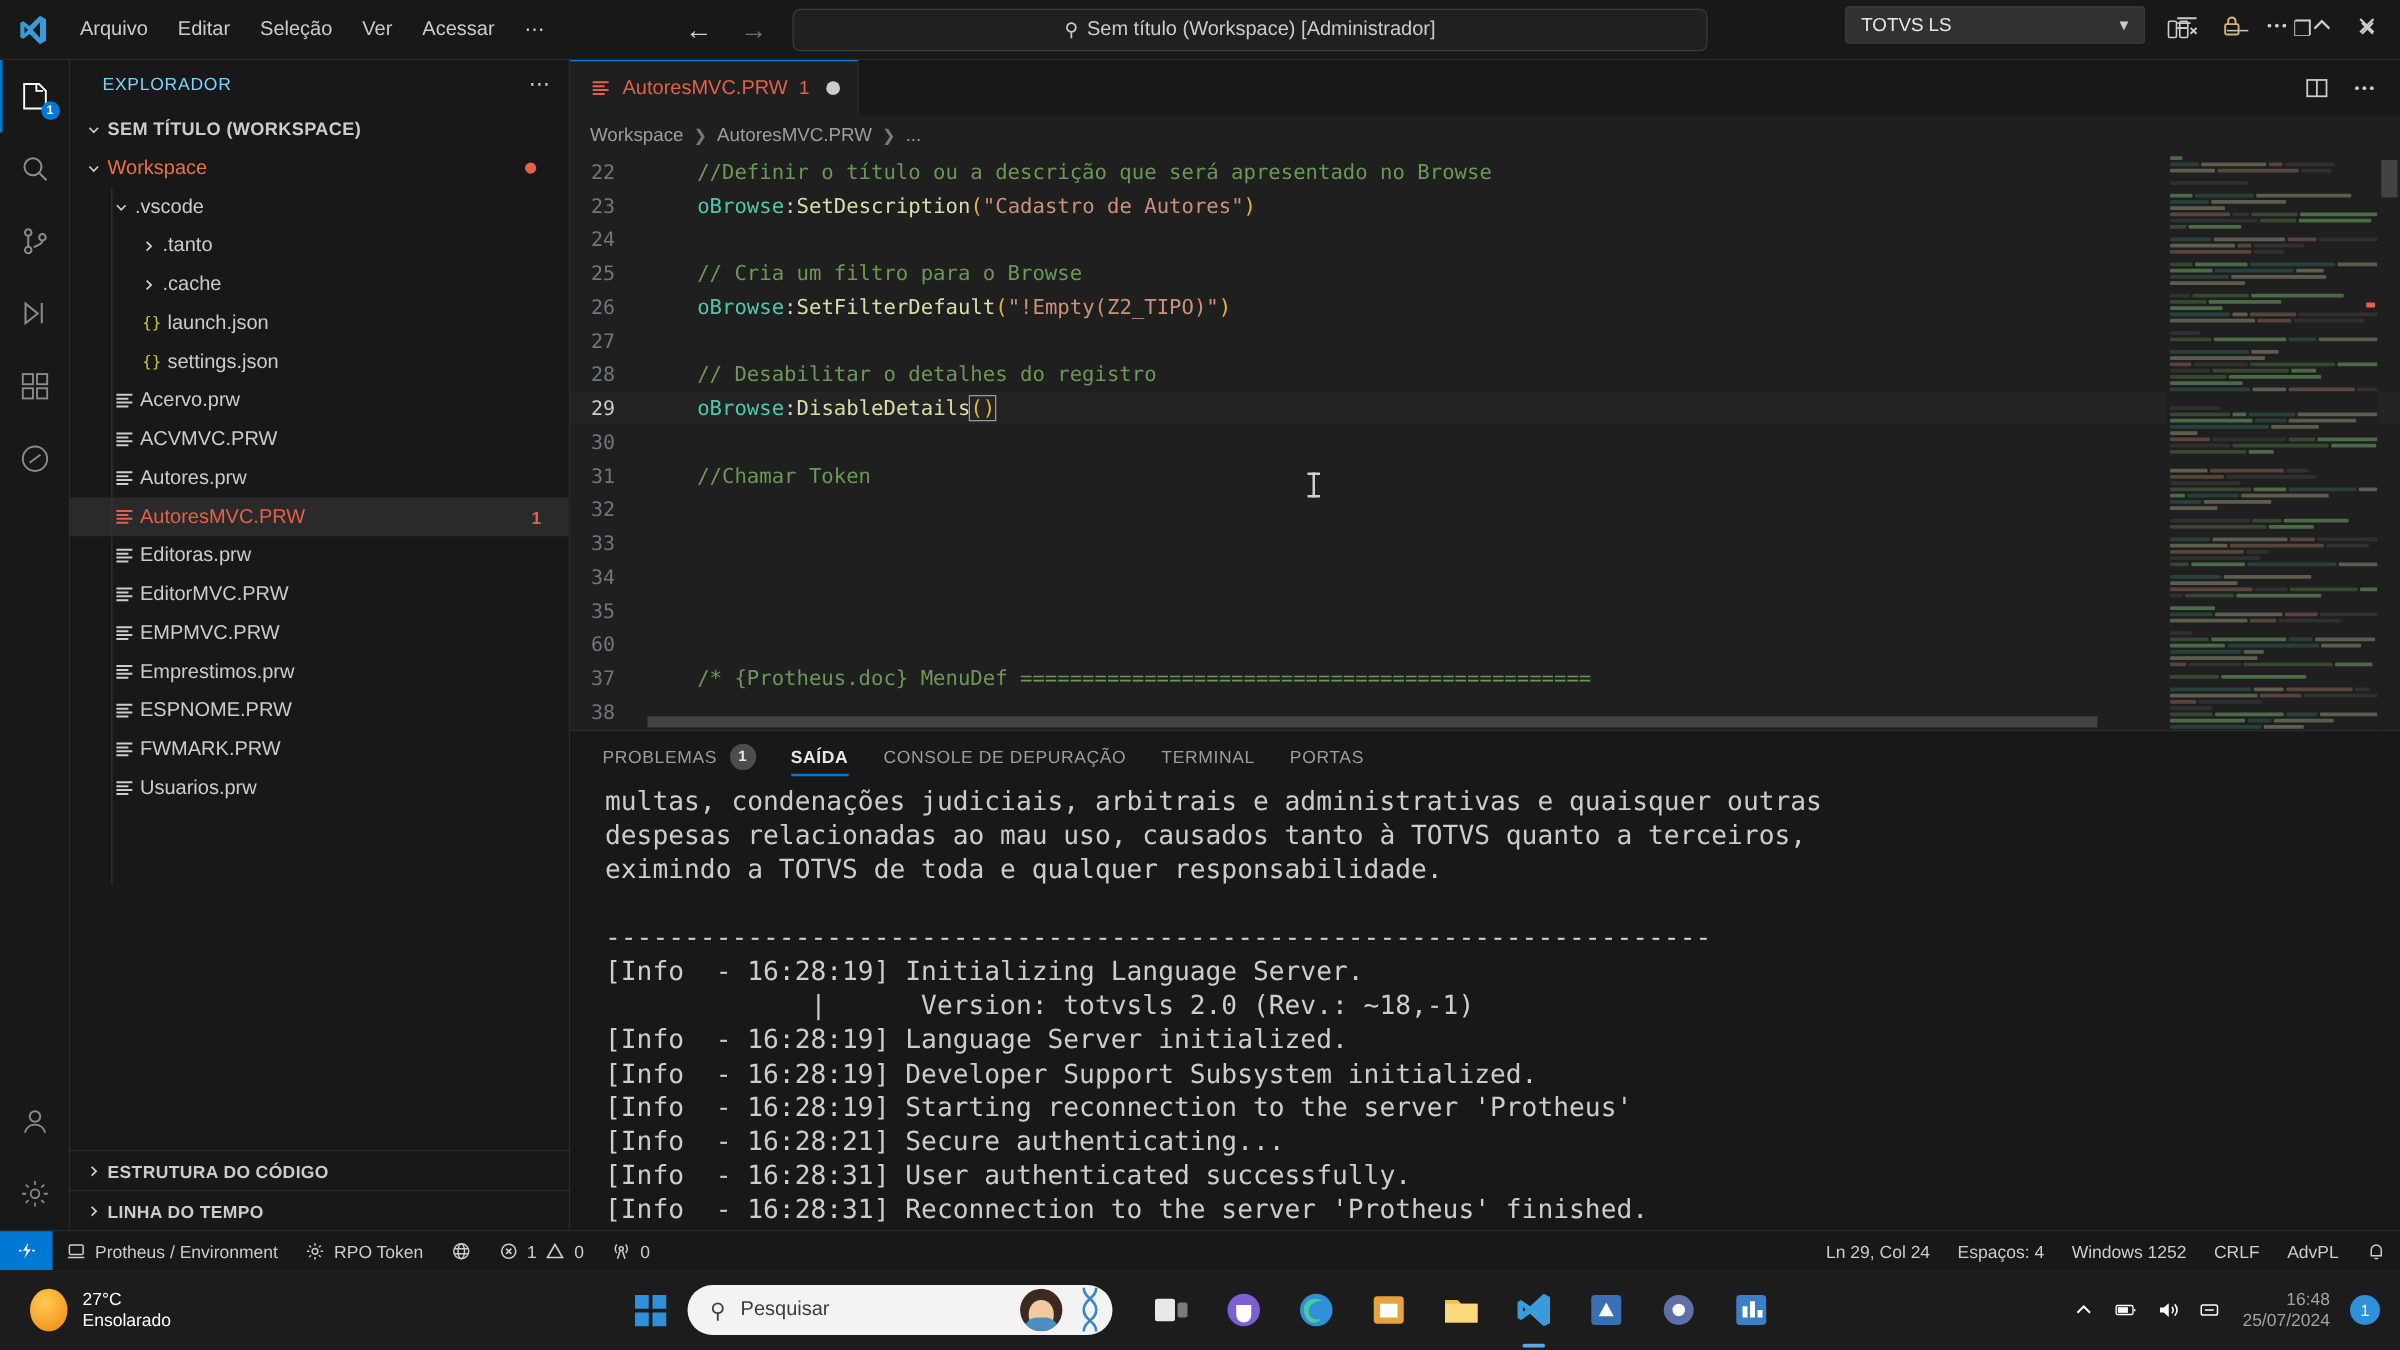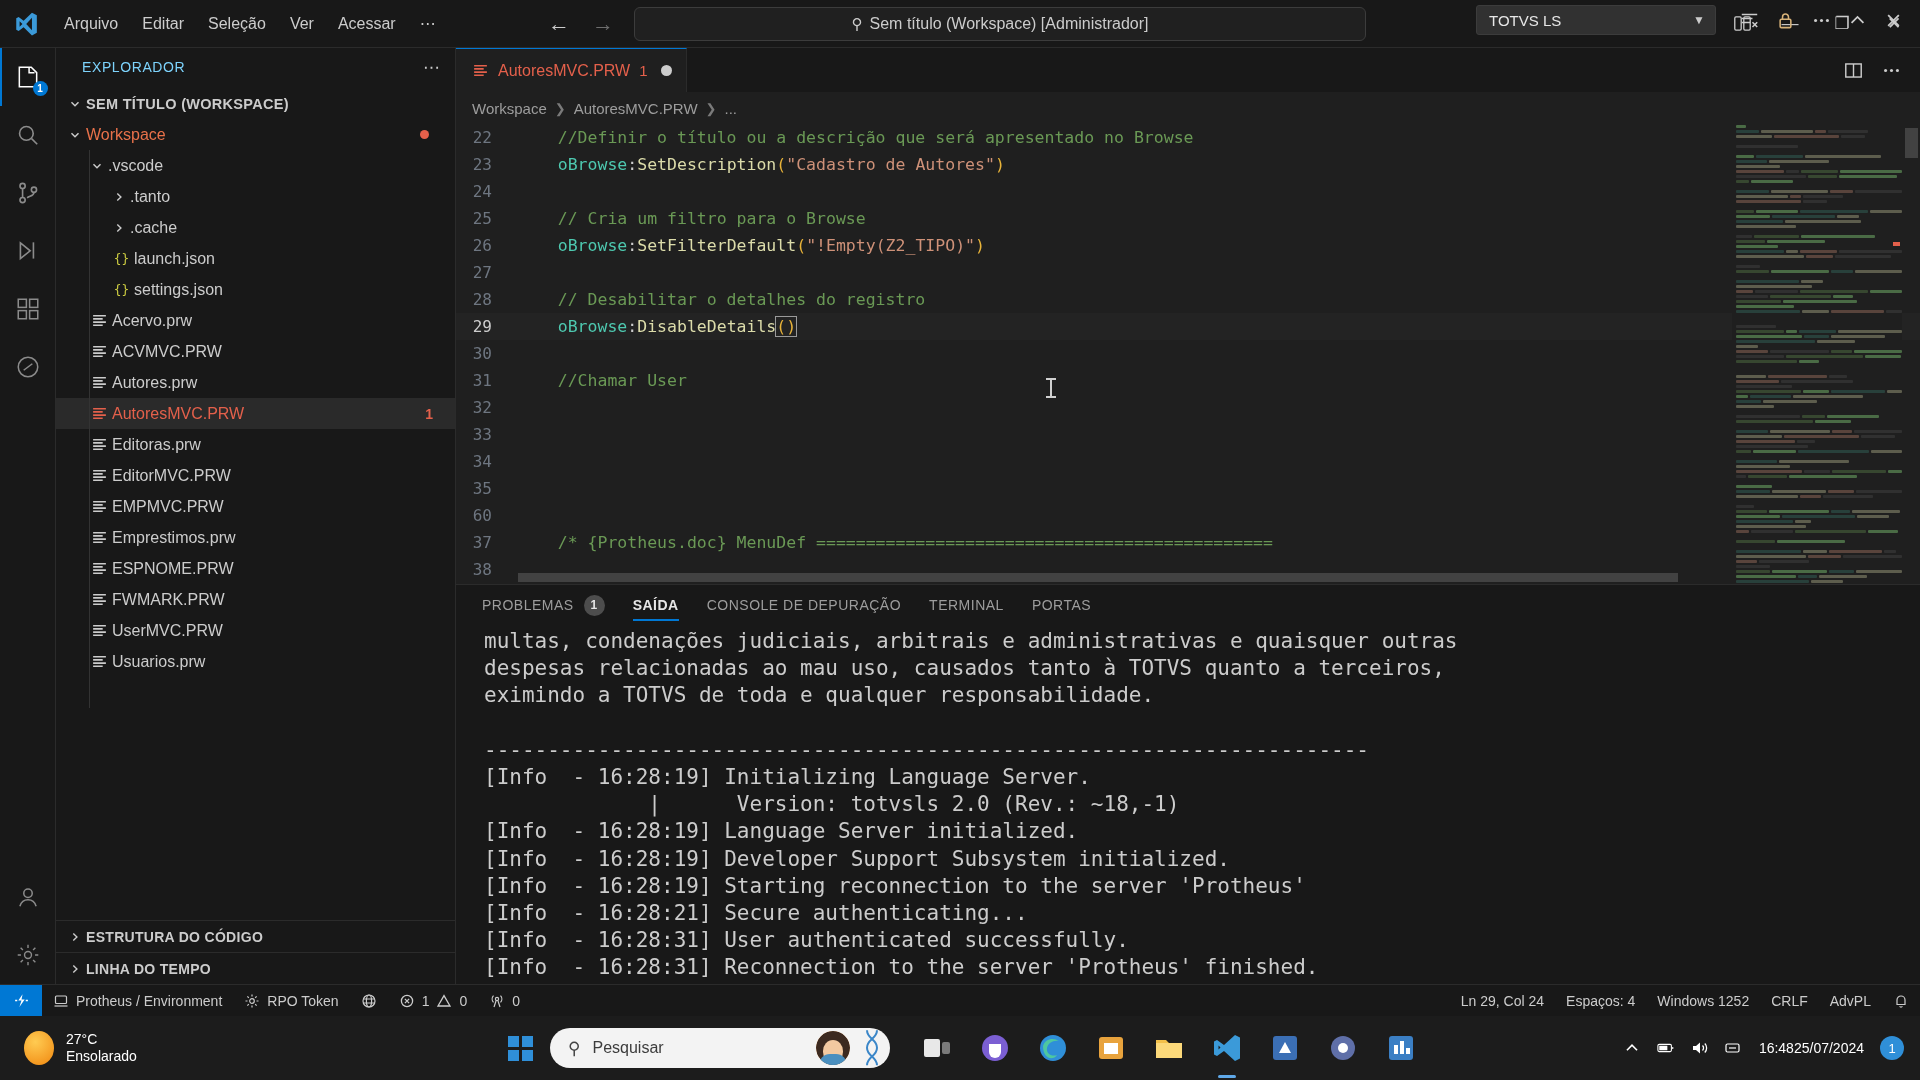--- a/index.html
+++ b/index.html
@@ -189,21 +189,21 @@
   .dna { width:20px; height:30px; display:flex; align-items:center; justify-content:center; }
   .tb-apps { display:flex; align-items:center; gap:16px; margin-left:18px; }
   .tapp { width:42px; height:42px; display:flex; align-items:center; justify-content:center;
      position:relative; }
   .tapp svg { width:34px; height:34px; }
   .tapp.active:after { content:""; position:absolute; bottom:-9px; left:50%; transform:translateX(-50%);
      width:18px; height:3px; background:#5fa8e8; border-radius:2px;}
   .tray { position:absolute; right:0; display:flex; align-items:center; gap:16px; padding-right:16px;
      color:#fff; }
   .tray svg { width:18px; height:18px; }
-  .clock { display:flex; flex-direction:row; align-items:flex-end; color:#ffffff; font-size:14px;
+  .clock { display:flex; flex-direction:column; align-items:flex-end; color:#a3a3a3; font-size:14px;
      line-height:17px;text-align:center; }
   .notif { width:24px; height:24px; border-radius:50%; background:#2f8fd8; color:#fff; font-size:13px;
      display:flex; align-items:center; justify-content:center; }
 </style>
 </head>
 <body>
 
 <div class="titlebar">
   <div class="vscode-logo">
     <svg viewBox="0 0 24 24">
@@ -469,29 +469,20 @@
             <span class="">ESPNOME.PRW</span>
           </div>
           <div class="row">
             <span style="display:inline-block;width:30px"></span>
             <span class="fileicon">
               <svg viewBox="0 0 16 16" stroke="#cccccc" stroke-width="1.5" fill="none">
                 <path d="M2 3.5h12M2 6.5h9M2 9.5h12M2 12.5h9"></path>
               </svg>
             </span>
             <span class="">FWMARK.PRW</span>
-          </div>
-          <div class="row">
-            <span style="display:inline-block;width:30px"></span>
-            <span class="fileicon">
-              <svg viewBox="0 0 16 16" stroke="#cccccc" stroke-width="1.5" fill="none">
-                <path d="M2 3.5h12M2 6.5h9M2 9.5h12M2 12.5h9"></path>
-              </svg>
-            </span>
-            <span class="">UserMVC.PRW</span>
           </div>
           <div class="row">
             <span style="display:inline-block;width:30px"></span>
             <span class="fileicon">
               <svg viewBox="0 0 16 16" stroke="#cccccc" stroke-width="1.5" fill="none">
                 <path d="M2 3.5h12M2 6.5h9M2 9.5h12M2 12.5h9"></path>
               </svg>
             </span>
             <span class="">Usuarios.prw</span>
           </div>
@@ -560,21 +551,21 @@
       <div class="code" id="code-lines">
           <div class="cline"><span class="lnum">22</span><span class="ctext"><span class="c-comment">    //Definir o título ou a descrição que será apresentado no Browse</span></span></div>
           <div class="cline"><span class="lnum">23</span><span class="ctext"><span class="c-punct">    </span><span class="c-var">oBrowse</span><span class="c-punct">:</span><span class="c-method">SetDescription</span><span class="c-paren">(</span><span class="c-str">"Cadastro de Autores"</span><span class="c-paren">)</span></span></div>
           <div class="cline"><span class="lnum">24</span><span class="ctext"></span></div>
           <div class="cline"><span class="lnum">25</span><span class="ctext"><span class="c-comment">    // Cria um filtro para o Browse</span></span></div>
           <div class="cline"><span class="lnum">26</span><span class="ctext"><span class="c-punct">    </span><span class="c-var">oBrowse</span><span class="c-punct">:</span><span class="c-method">SetFilterDefault</span><span class="c-paren">(</span><span class="c-str">"!Empty(Z2_TIPO)"</span><span class="c-paren">)</span></span></div>
           <div class="cline"><span class="lnum">27</span><span class="ctext"></span></div>
           <div class="cline"><span class="lnum">28</span><span class="ctext"><span class="c-comment">    // Desabilitar o detalhes do registro</span></span></div>
           <div class="cline current"><span class="lnum">29</span><span class="ctext"><span class="c-punct">    </span><span class="c-var">oBrowse</span><span class="c-punct">:</span><span class="c-method">DisableDetails</span><span class="c-paren cursor-box">()</span></span></div>
           <div class="cline"><span class="lnum">30</span><span class="ctext"></span></div>
-          <div class="cline"><span class="lnum">31</span><span class="ctext"><span class="c-comment">    //Chamar User</span></span></div>
+          <div class="cline"><span class="lnum">31</span><span class="ctext"><span class="c-comment">    //Chamar Token</span></span></div>
           <div class="cline"><span class="lnum">32</span><span class="ctext"></span></div>
           <div class="cline"><span class="lnum">33</span><span class="ctext"></span></div>
           <div class="cline"><span class="lnum">34</span></div>
           <div class="cline"><span class="lnum">35</span><span class="ctext"></span></div>
           <div class="cline"><span class="lnum">60</span><span class="ctext"></span></div>
           <div class="cline"><span class="lnum">37</span><span class="ctext"><span class="c-doc">    /* {Protheus.doc} MenuDef ==============================================</span></span></div>
           <div class="cline"><span class="lnum">38</span></div>
         </div>
       <div class="imouse"></div>
       <div class="minimap" id="minimap">

